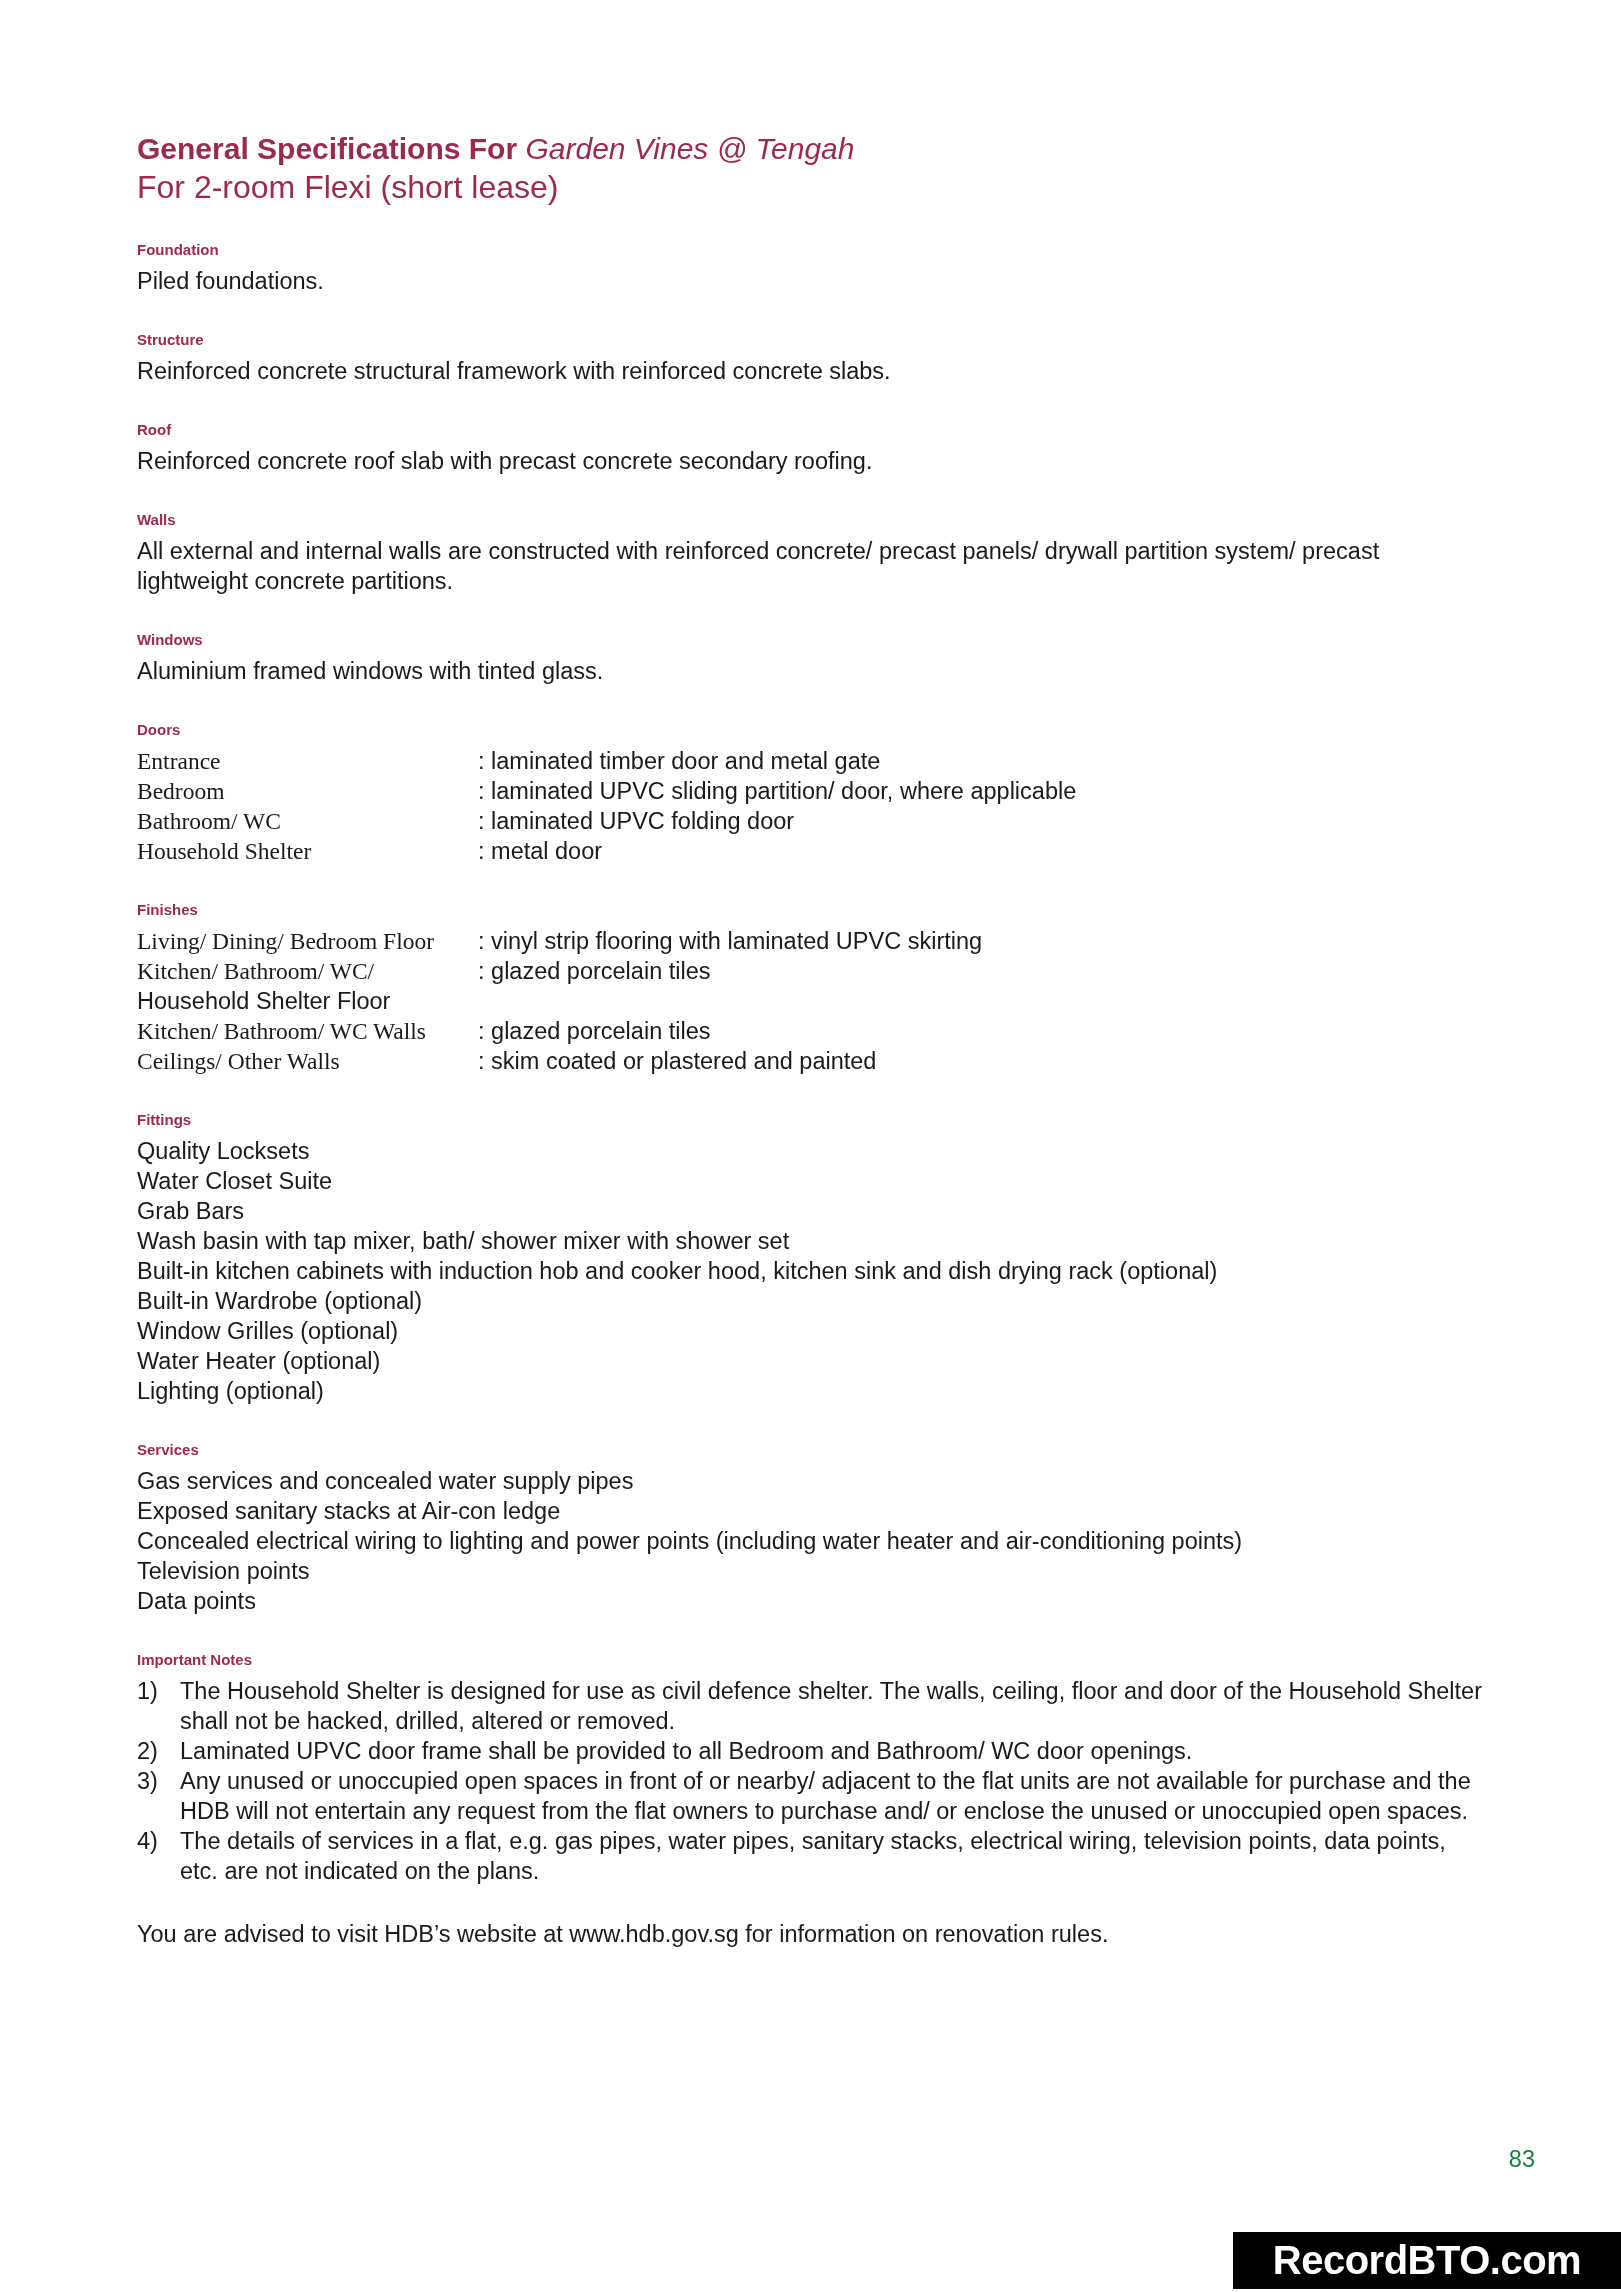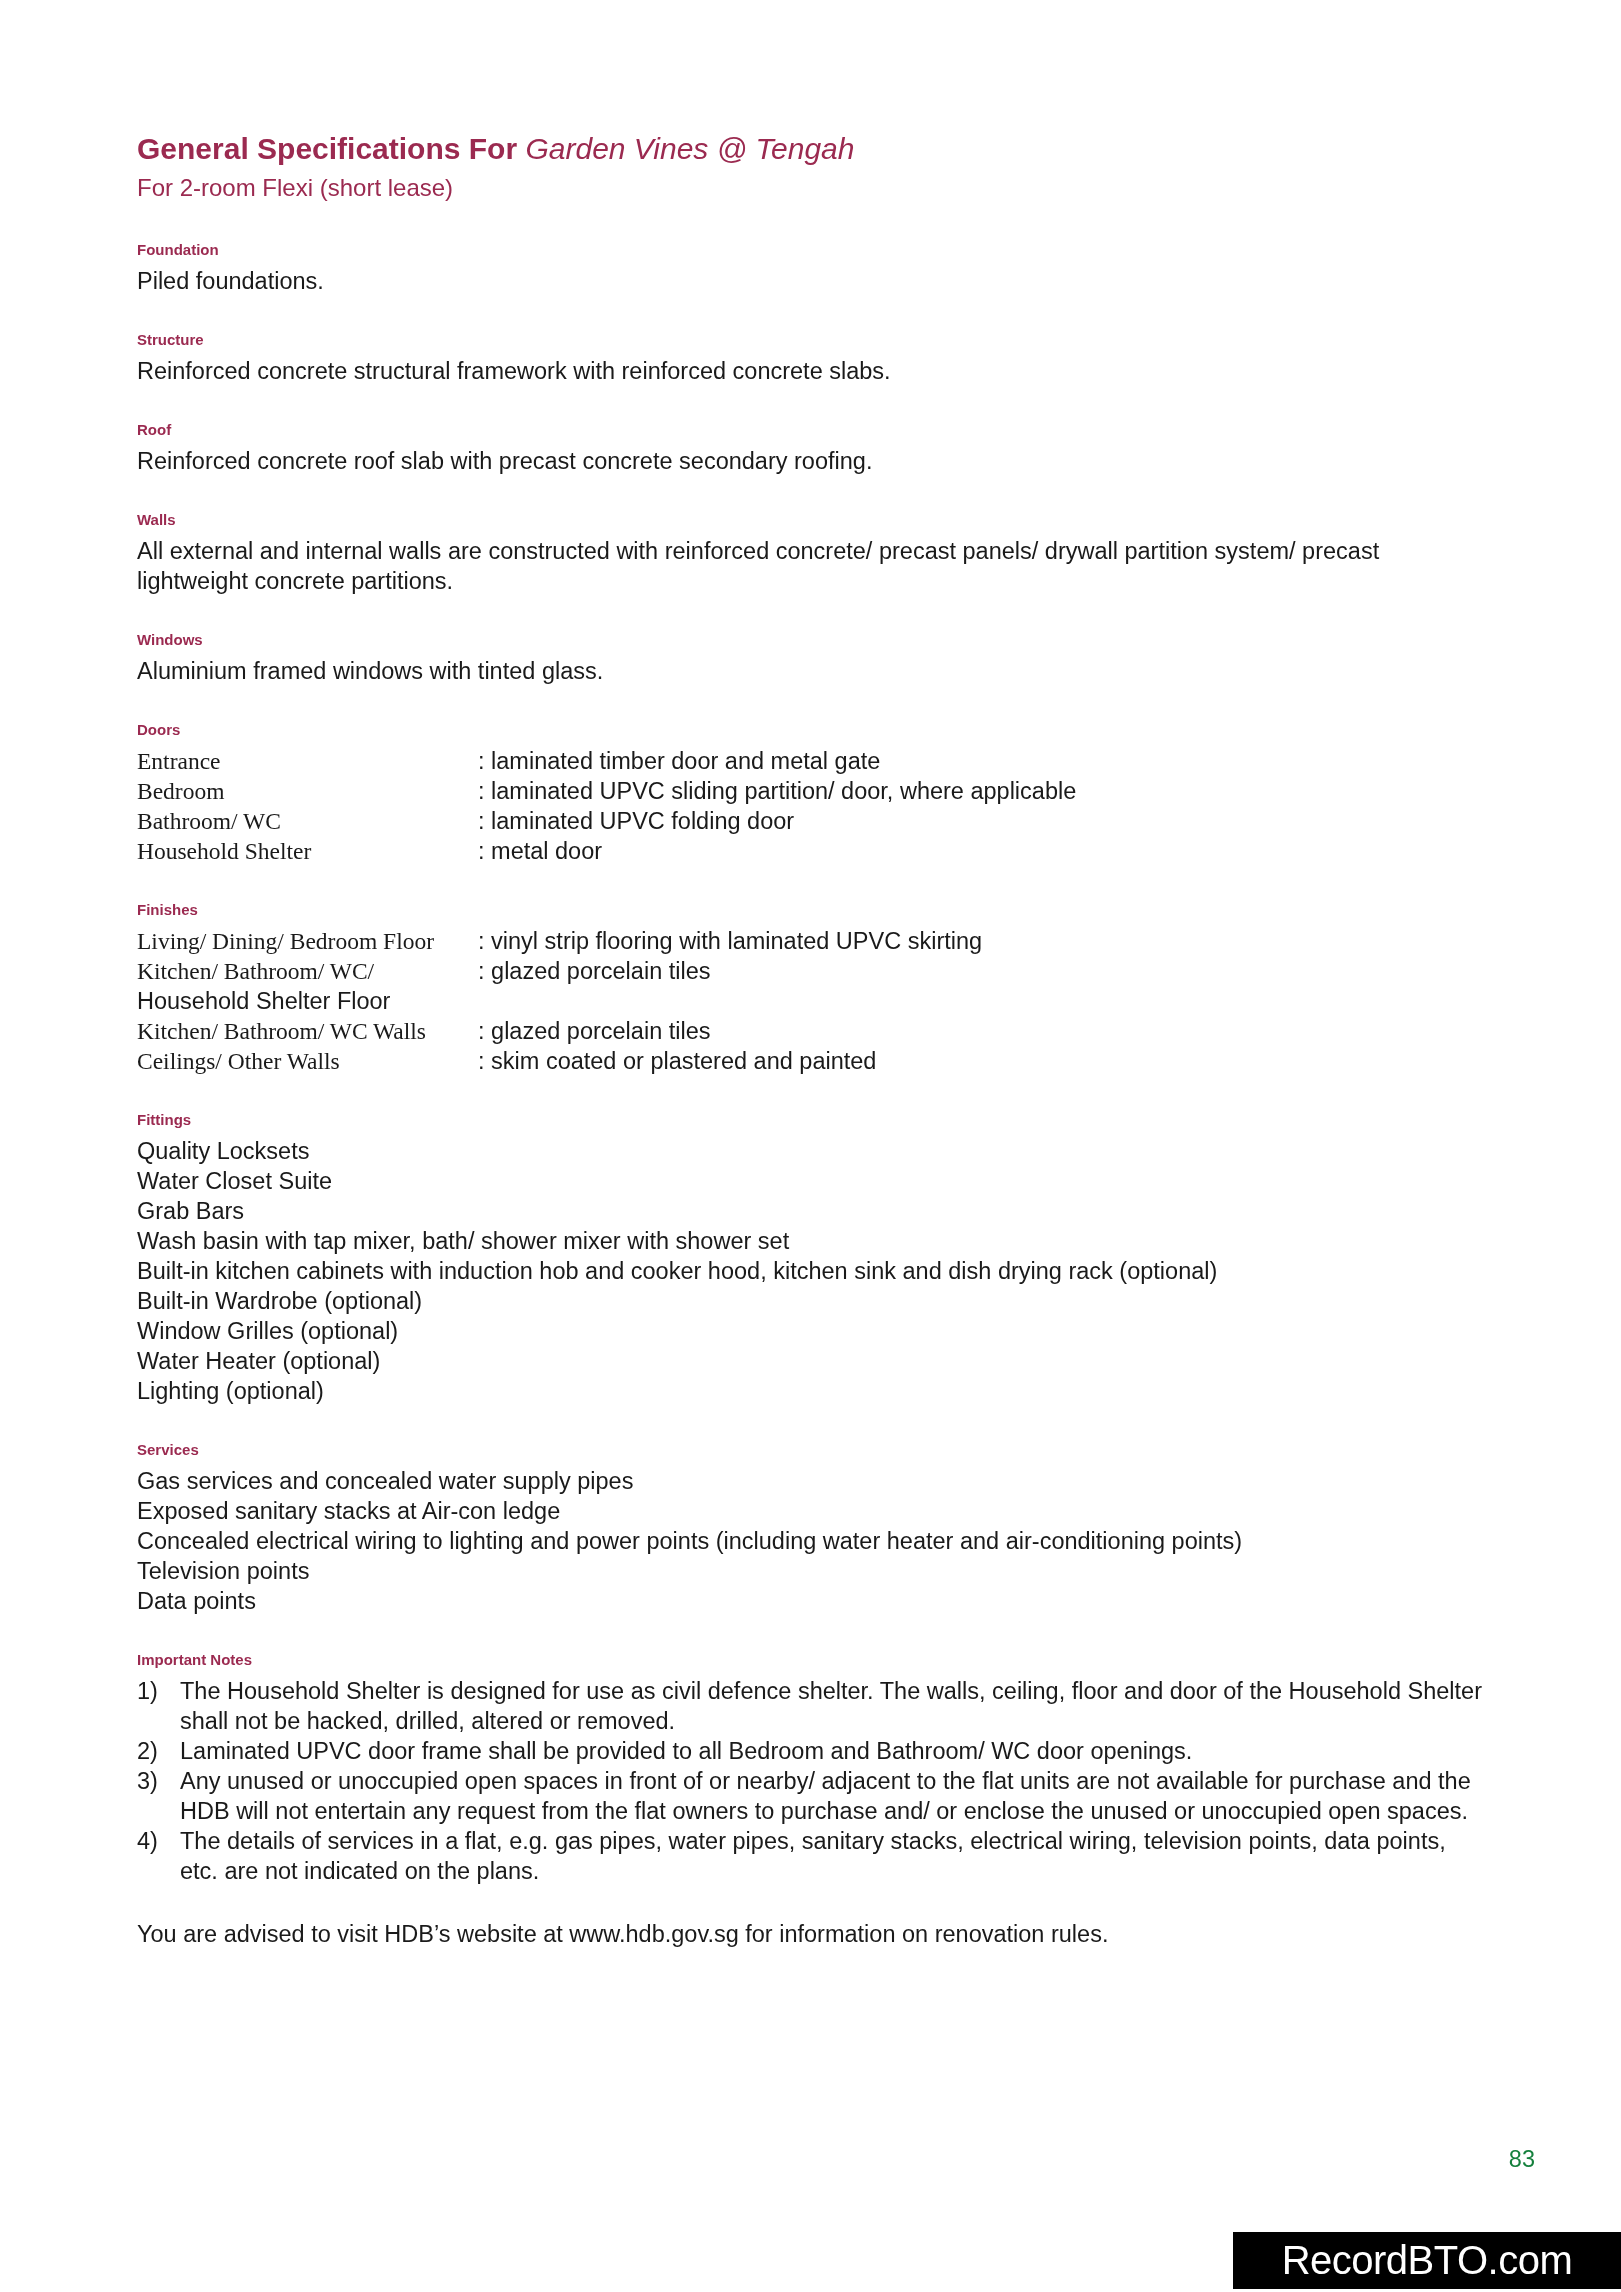--- a/index.html
+++ b/index.html
@@ -34,21 +34,21 @@
     white-space: nowrap;
   }
   .title-strong {
     font-weight: bold;
   }
   .title-em {
     font-style: italic;
     font-weight: normal;
   }
   .subtitle {
-    font-size: 24px;
+    font-size: 32px;
     line-height: 37px;
     color: #9b2a50;
     margin-top: 1px;
   }
 
   
   .section {
     margin-top: 29px;
   }
   .section-heading {
@@ -135,21 +135,21 @@
     width: 388px;
     height: 57px;
     background: #000000;
     display: flex;
     align-items: center;
     justify-content: center;
   }
   .watermark-text {
     color: #ffffff;
     font-size: 40px;
-    font-weight: normal;
+    font-weight: bold;
     letter-spacing: -0.5px;
     line-height: 45px;
     white-space: nowrap;
   }
 </style>
 </head>
 <body>
 
 <div class="page">
   <div class="content">

